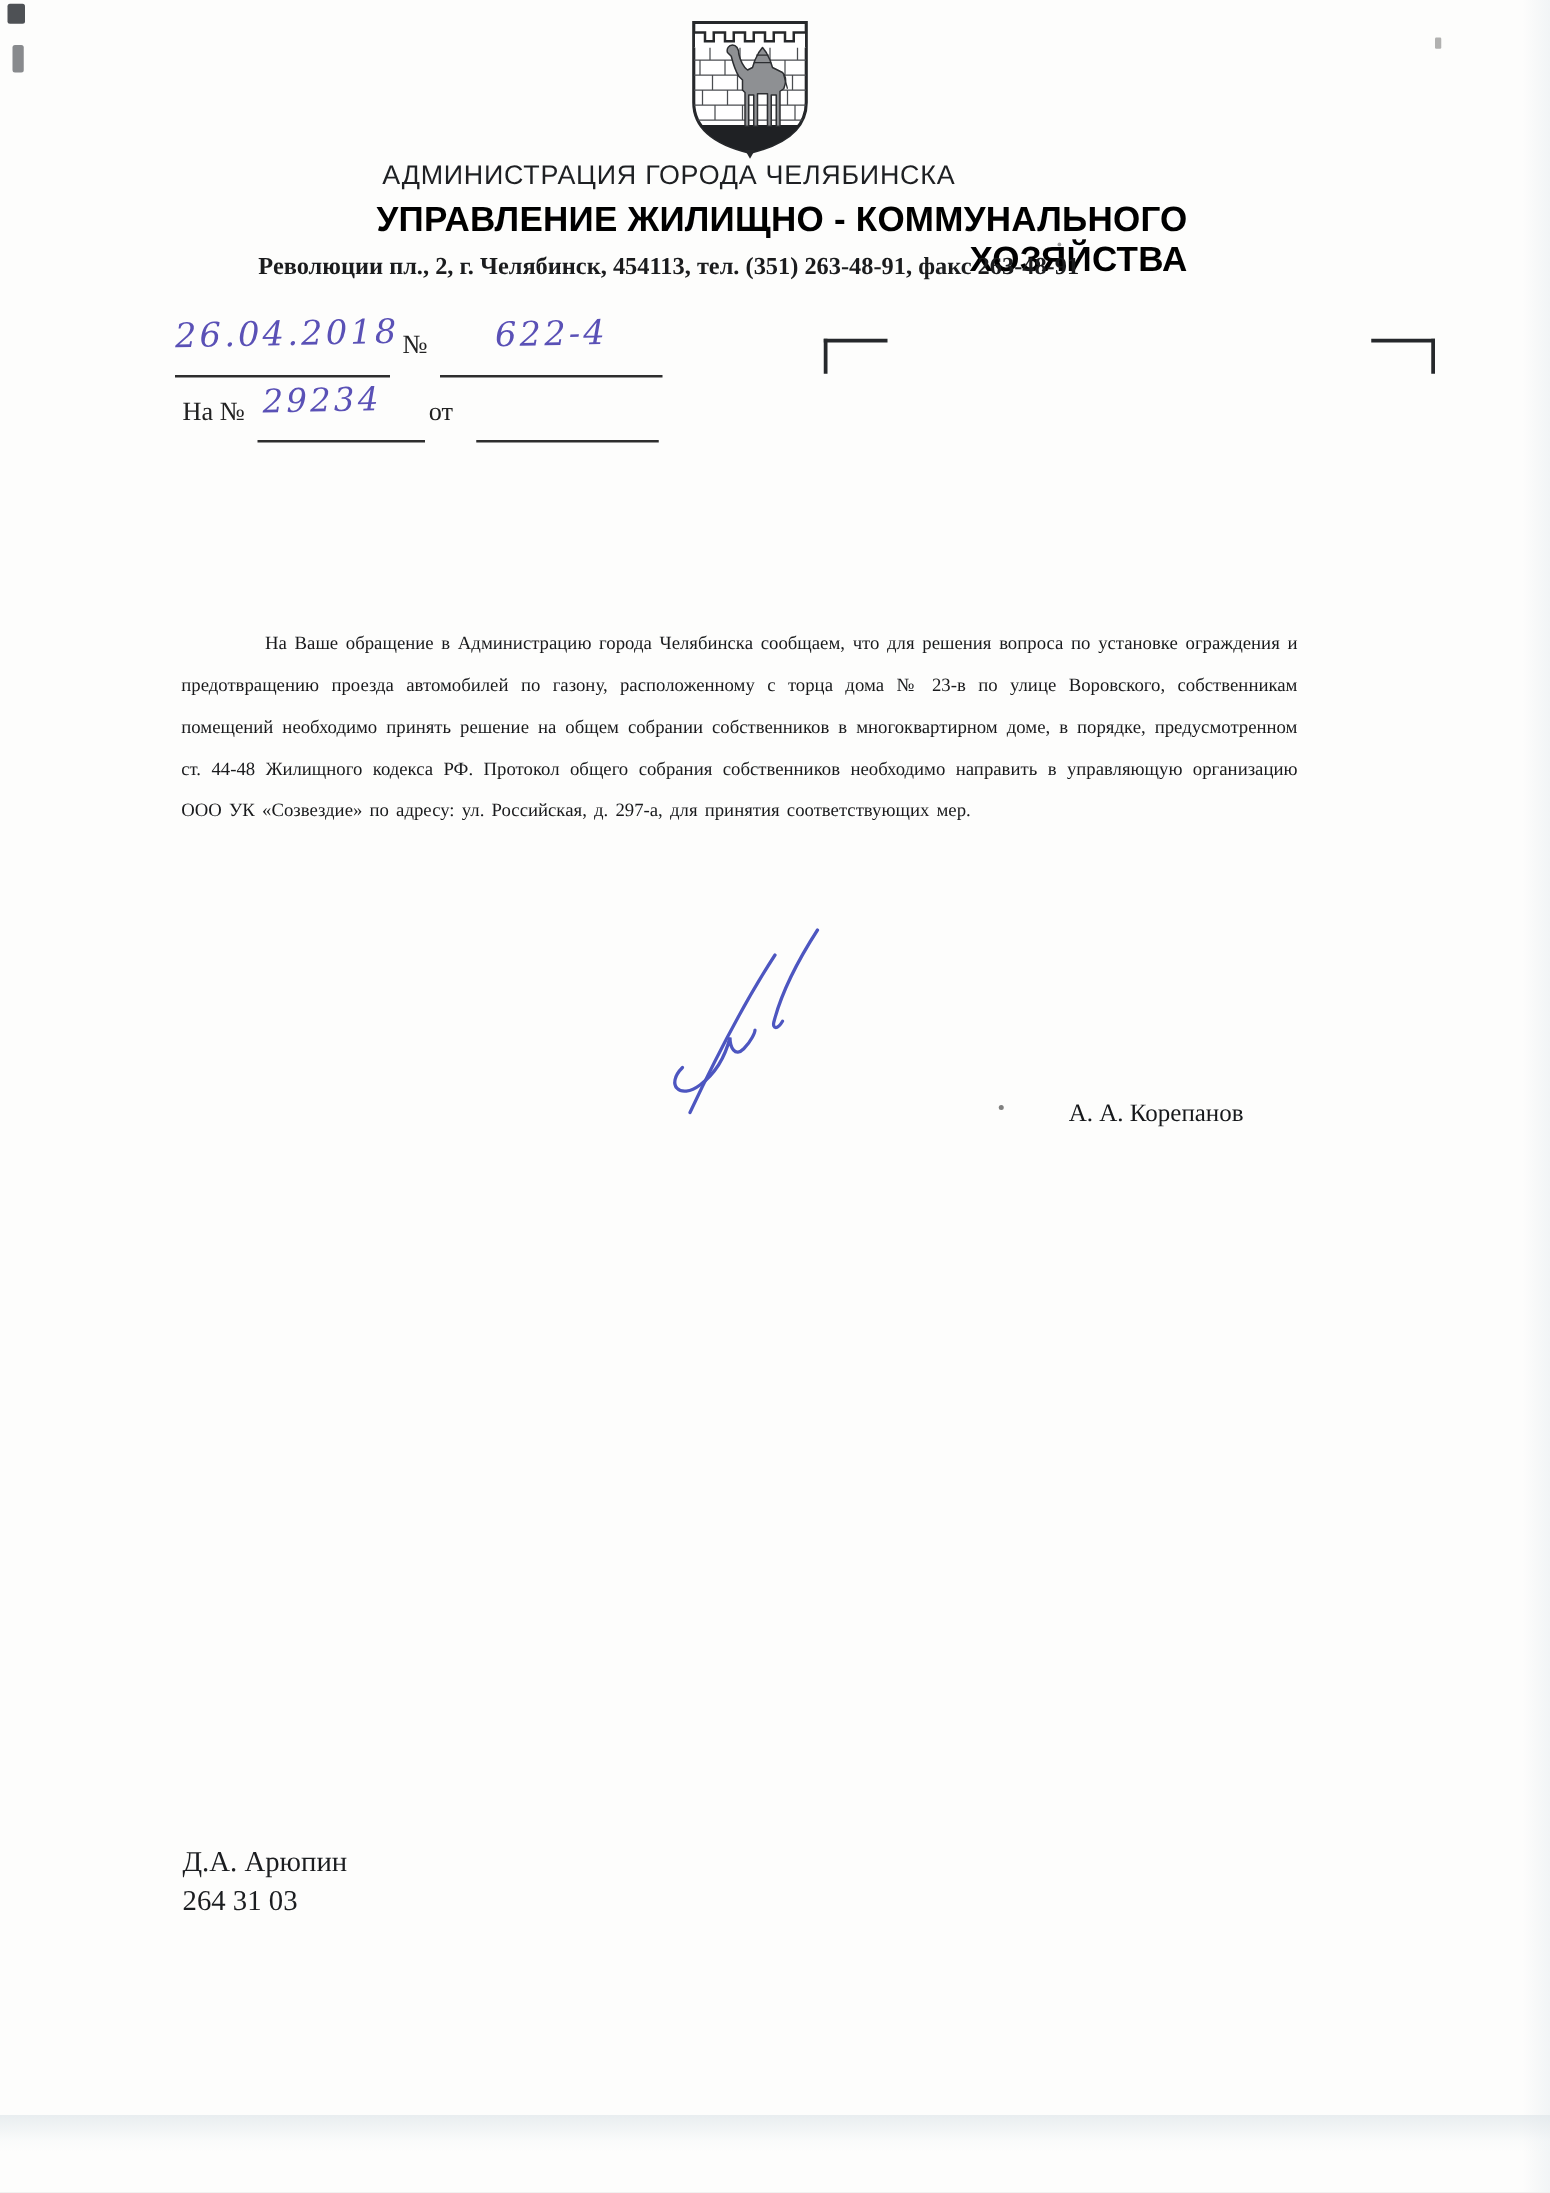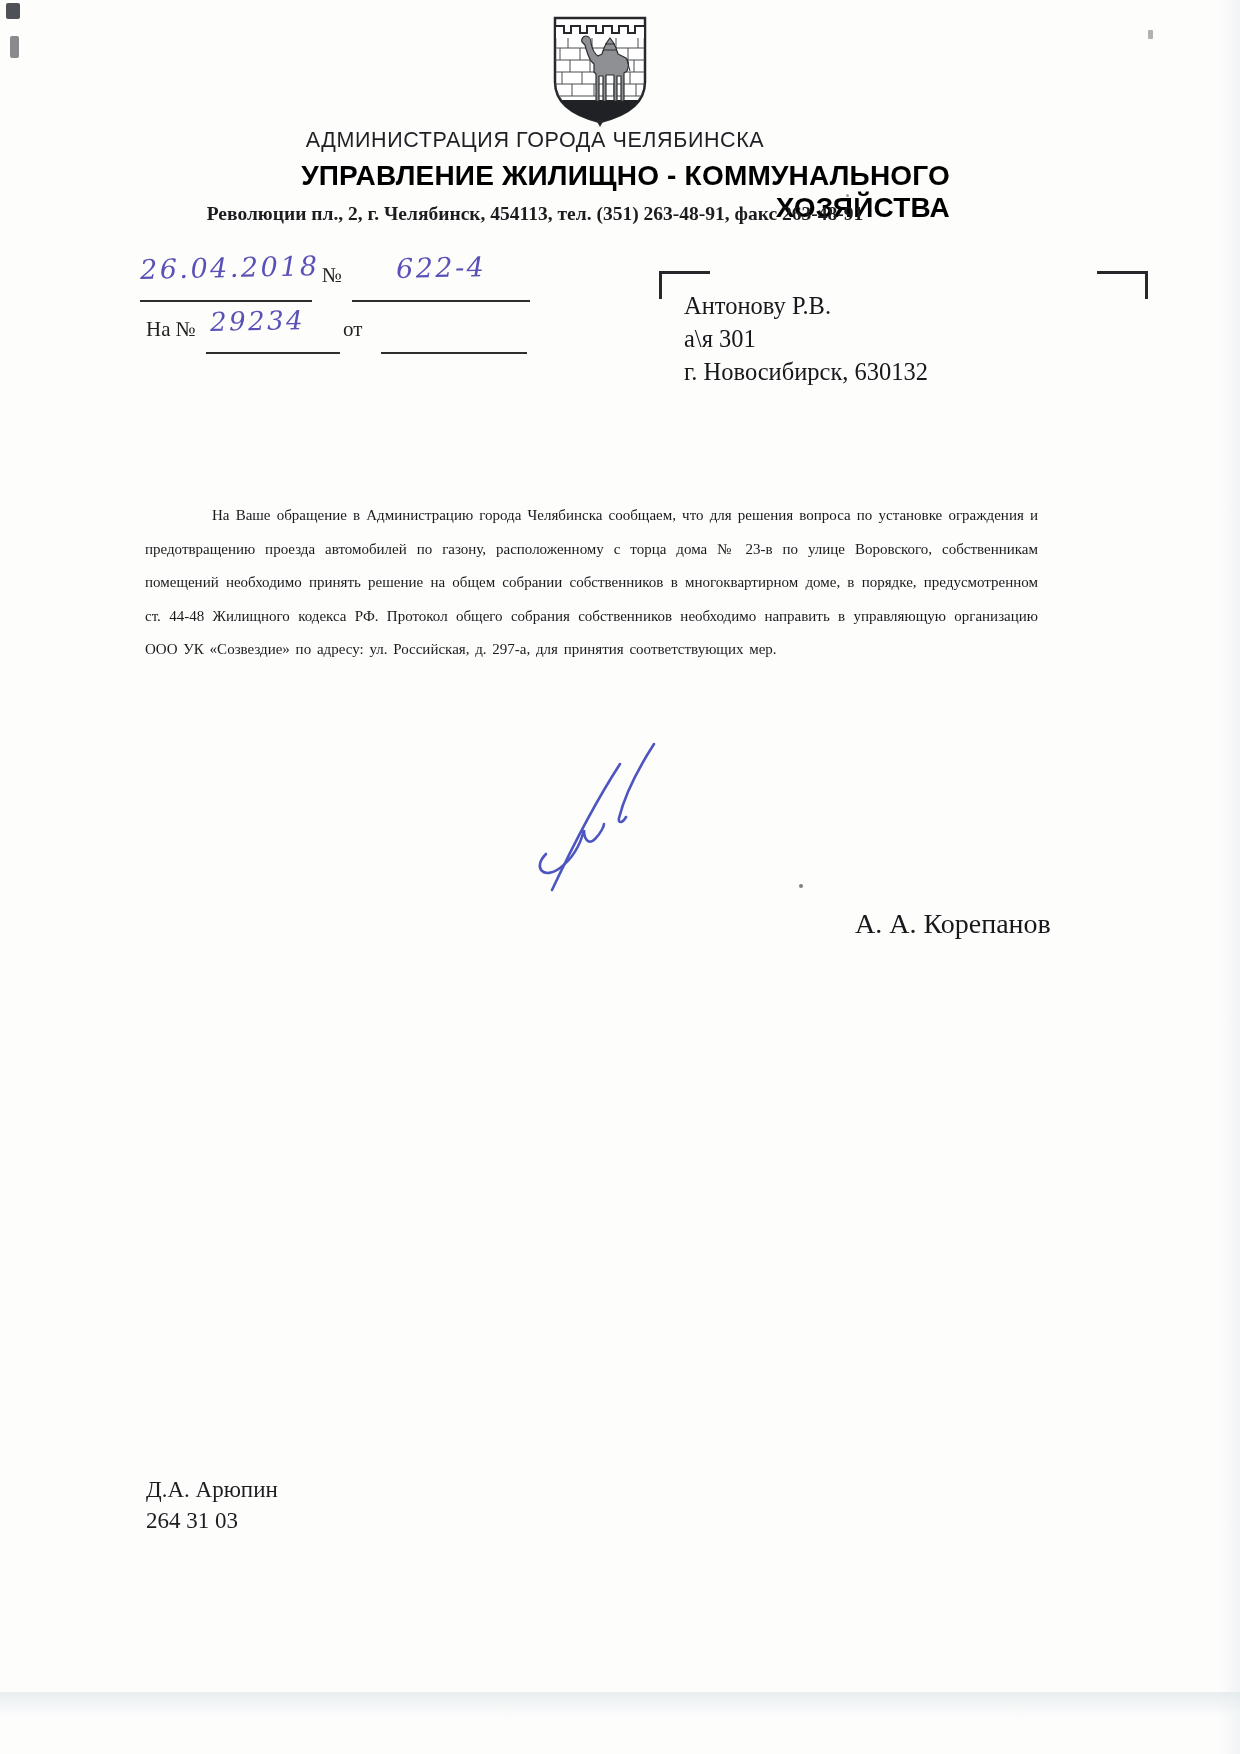--- a/index.html
+++ b/index.html
@@ -58,21 +58,21 @@
   
   .body-text{
     position:absolute;left:145px;top:499px;width:893px;
     font-size:15px;line-height:33.6px;color:#191a1c;
     text-align:justify;text-indent:67px;word-spacing:2px;
   }
 
   
   .sig-position{position:absolute;left:146px;top:851px;font-size:24px;line-height:33px;color:#17191c;}
   .sig-svg{position:absolute;left:522px;top:738px;width:225px;height:165px;}
-  .sig-name{position:absolute;left:855px;top:880px;font-size:28px;color:#16181b;margin-top:28px;}
+  .sig-name{position:absolute;left:855px;top:880px;font-size:20px;color:#16181b;}
 
   
   .executor{position:absolute;left:146px;top:1474px;font-size:23px;line-height:31px;color:#1b1d20;}
 </style>
 </head>
 <body>
 
 <div class="page">
 
   <div class="artifact edge-right"></div>
@@ -152,25 +152,20 @@
   <div class="fill-line line-incoming">
     <span class="hand" style="font-size:26px">29234</span>
   </div>
   <span class="ref-label label-ot">от</span>
   <div class="fill-line line-from">
     <span class="hand"></span>
   </div>
 
   <div class="bracket bracket-left"></div>
   <div class="bracket bracket-right"></div>
-  <div class="recipient">
-    <div>Антонову Р.В.</div>
-    <div>а\я 301</div>
-    <div>г. Новосибирск, 630132</div>
-  </div>
 
   <div class="body-text">На Ваше обращение в Администрацию города Челябинска сообщаем, что для решения вопроса по установке ограждения и предотвращению проезда автомобилей по газону, расположенному с торца дома № 23-в по улице Воровского, собственникам помещений необходимо принять решение на общем собрании собственников в многоквартирном доме, в порядке, предусмотренном ст. 44-48 Жилищного кодекса РФ. Протокол общего собрания собственников необходимо направить в управляющую организацию ООО УК «Созвездие» по адресу: ул. Российская, д. 297-а, для принятия соответствующих мер.</div>
 
   <svg class="sig-svg" viewBox="0 0 225 165" xmlns="http://www.w3.org/2000/svg">
     <g fill="none" stroke="#4d56c0" stroke-width="2.6" stroke-linecap="round">
       <path d="M30 152 C46 118 72 66 98 26"></path>
       <path d="M24 116 C10 130 22 142 38 130 C54 118 60 100 62 92 C62 100 66 108 73 101 C79 95 82 88 82 86"></path>
       <path d="M132 6 C114 34 102 60 97 80 C96 85 100 86 104 79"></path>
     </g>
   </svg>

